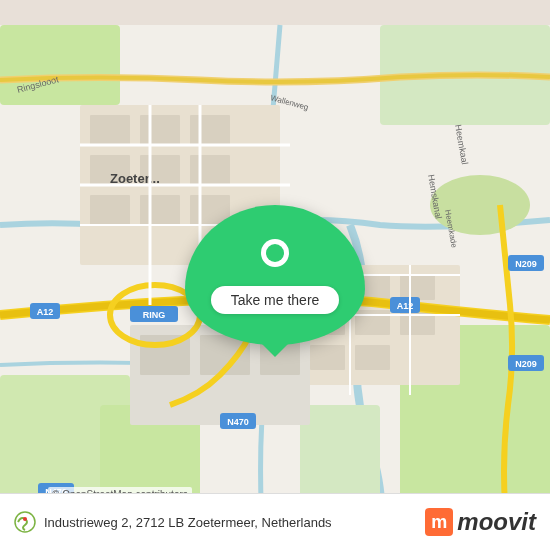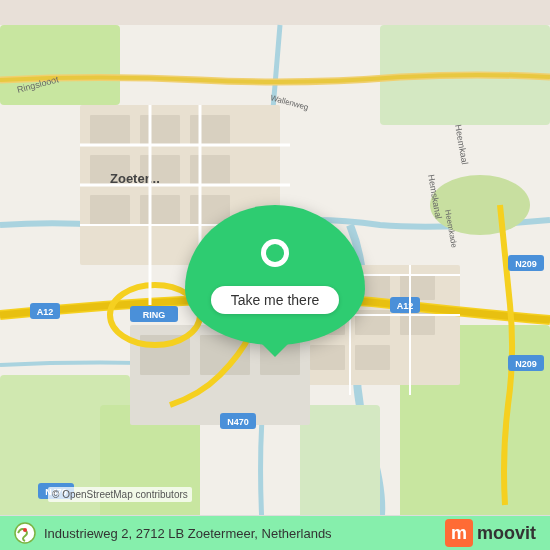--- a/index.html
+++ b/index.html
@@ -26,22 +26,22 @@
       width: 100%;
       height: 100%;
     }
 
     
     #info-bar {
       position: absolute;
       bottom: 0;
       left: 0;
       width: 100%;
-      background: #86efac;
-      padding: 3px 14px;
+      background: #ffffff;
+      padding: 14px 14px;
       display: flex;
       align-items: center;
       justify-content: space-between;
       border-top: 1px solid #ddd;
       z-index: 10;
     }
 
     #info-left {
       display: flex;
       align-items: center;
@@ -72,23 +72,24 @@
       font-size: 18px;
       width: 28px;
       height: 28px;
       border-radius: 4px;
       display: flex;
       align-items: center;
       justify-content: center;
     }
 
     #moovit-text {
-      font-size: 18px;
+      font-size: 24px;
       font-weight: bold;
       color: #333;
+      font-style: italic;
     }
 
     
     #cta-overlay {
       position: absolute;
       top: 50%;
       left: 50%;
       transform: translate(-50%, -50%);
       z-index: 20;
       display: flex;

